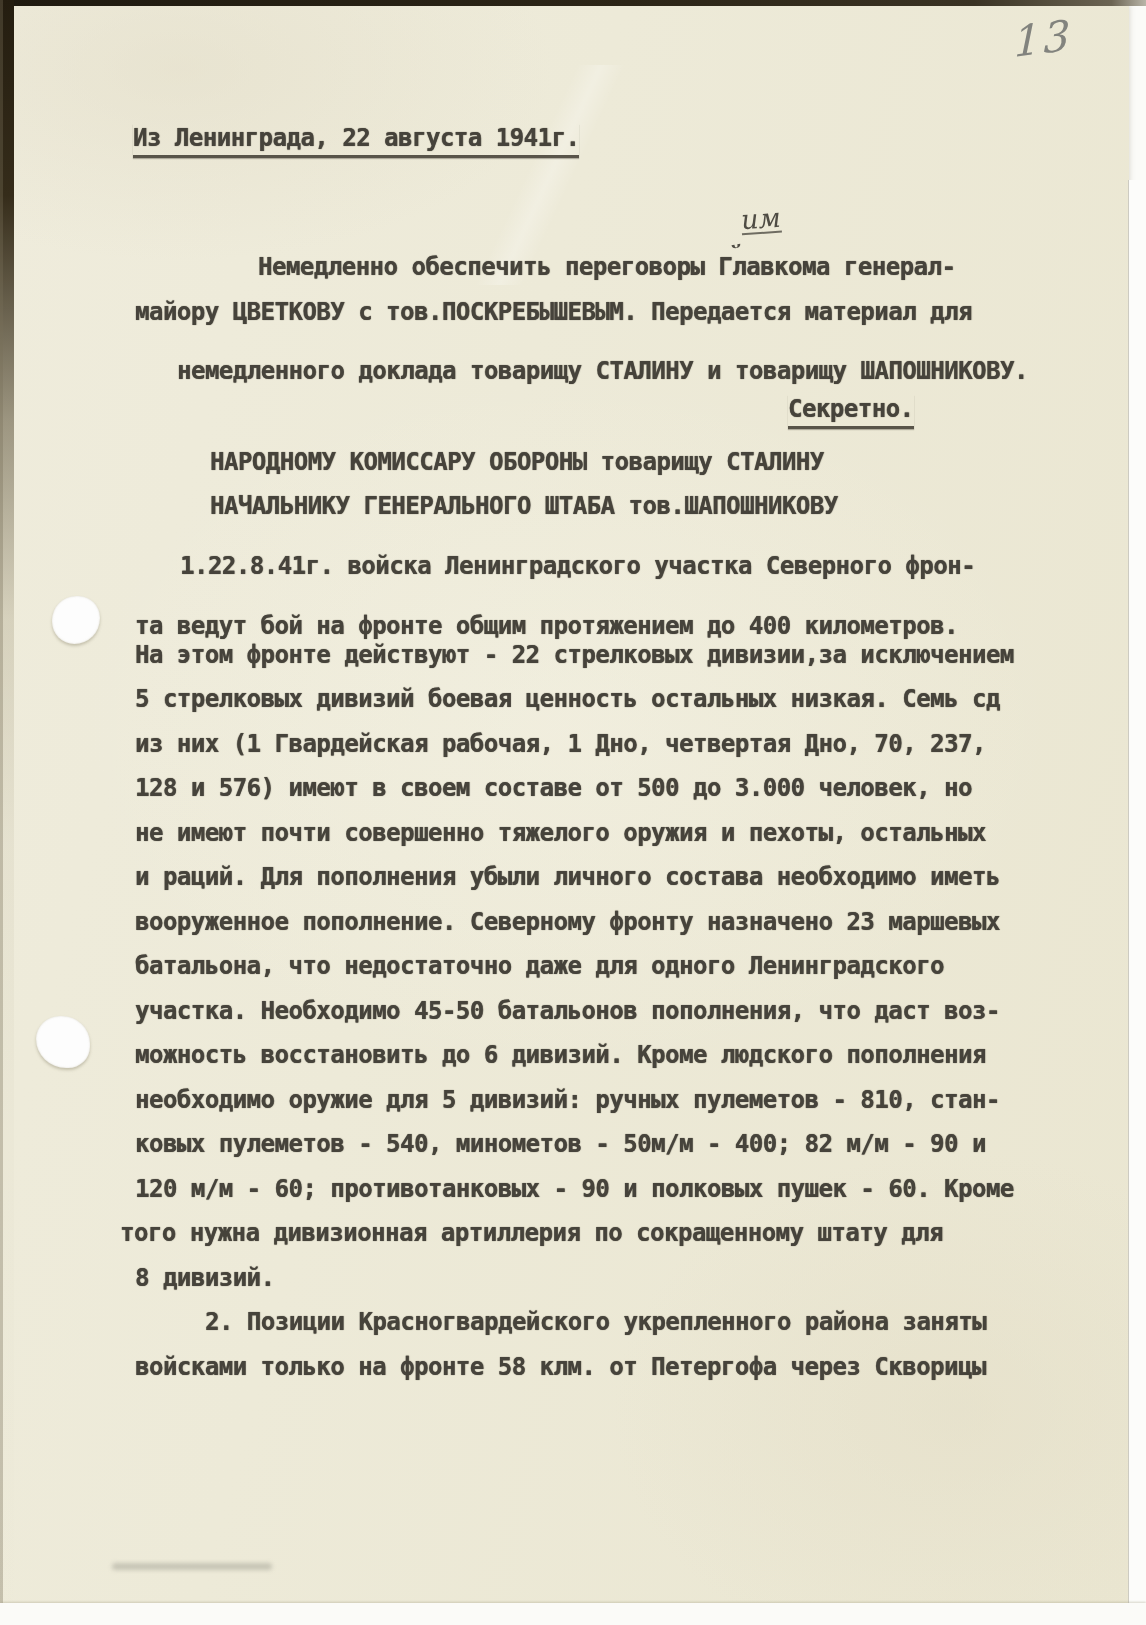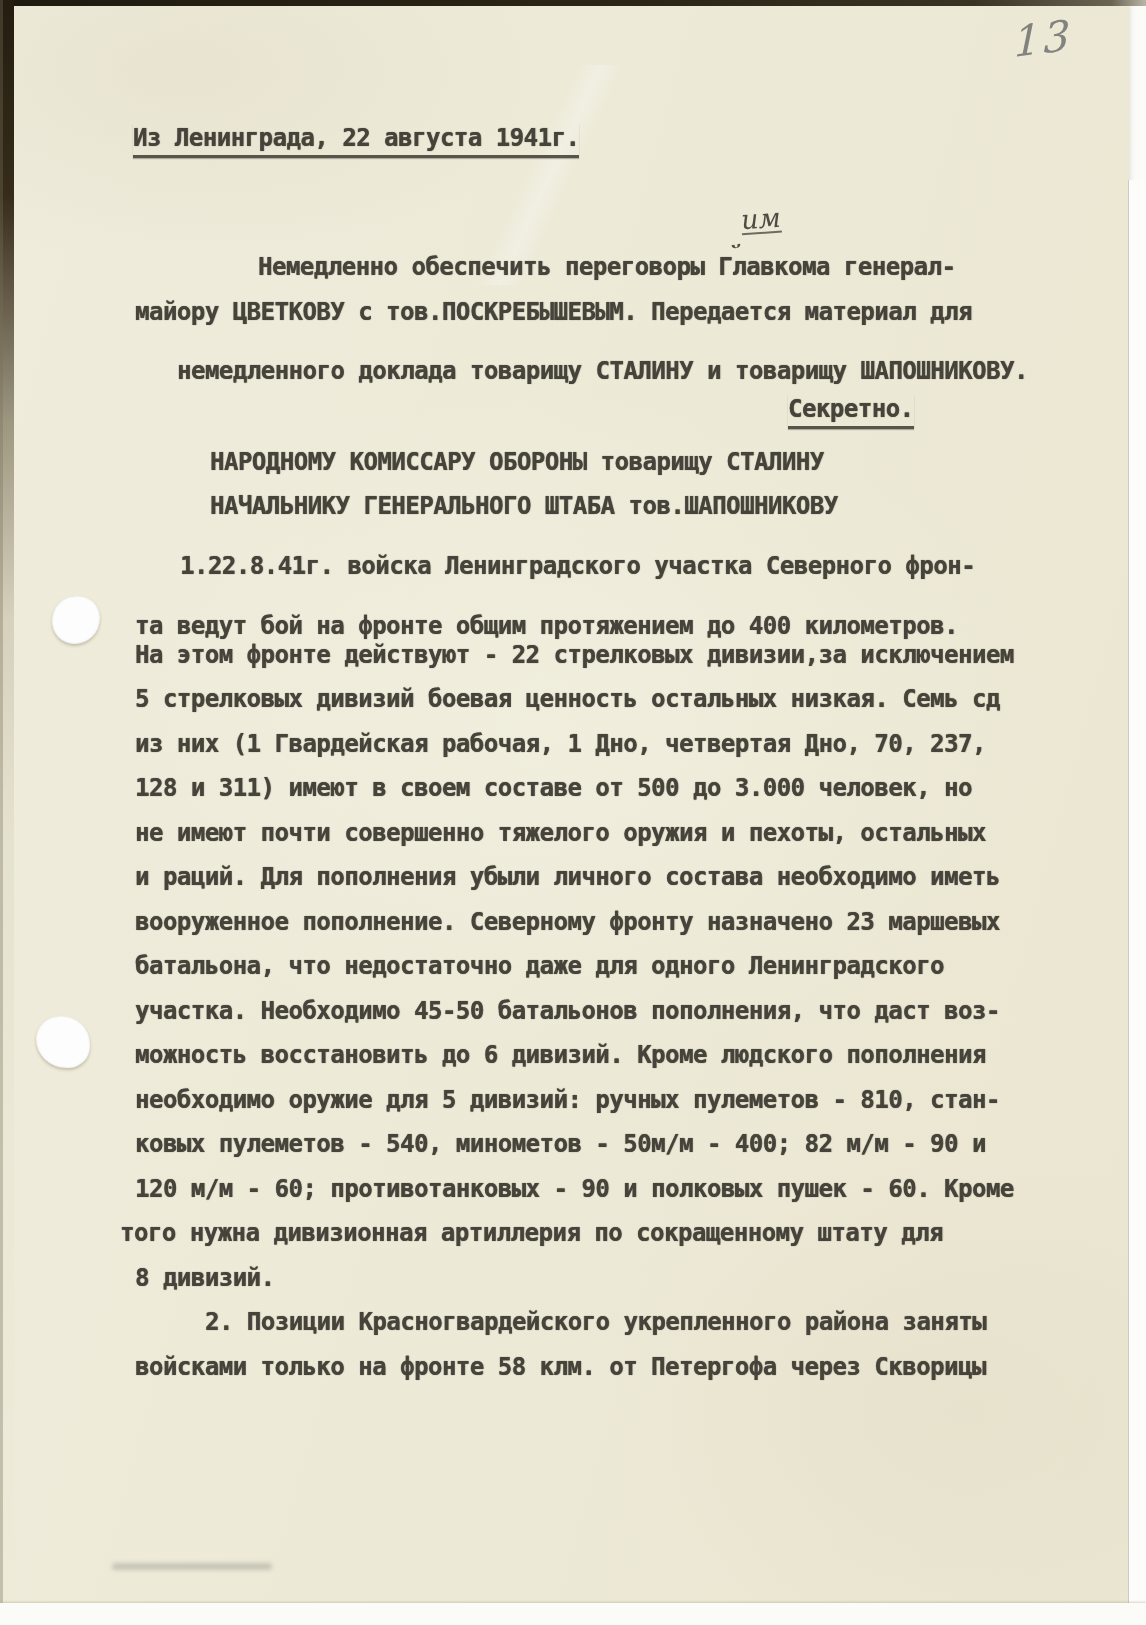--- a/index.html
+++ b/index.html
@@ -101,21 +101,21 @@
     <div class="line" style="left: 135px; top: 298px;">майору ЦВЕТКОВУ с тов.ПОСКРЕБЫШЕВЫМ. Передается материал для</div>
     <div class="line" style="left: 135px; top: 357px; margin-left: 42px;">немедленного доклада товарищу СТАЛИНУ и товарищу ШАПОШНИКОВУ.</div>
     <div class="line u" style="left: 788px; top: 395px;">Секретно.</div>
     <div class="line" style="left: 210px; top: 448px;">НАРОДНОМУ КОМИССАРУ ОБОРОНЫ товарищу СТАЛИНУ</div>
     <div class="line" style="left: 210px; top: 492px;">НАЧАЛЬНИКУ ГЕНЕРАЛЬНОГО ШТАБА тов.ШАПОШНИКОВУ</div>
     <div class="line" style="left: 180px; top: 552px;">1.22.8.41г. войска Ленинградского участка Северного фрон-</div>
     <div class="line" style="left: 135px; top: 596px; margin-top: 16px;">та ведут бой на фронте общим протяжением до 400 километров.</div>
     <div class="line" style="left: 135px; top: 641px;">На этом фронте действуют - 22 стрелковых дивизии,за исключением</div>
     <div class="line" style="left: 135px; top: 685px;">5 стрелковых дивизий боевая ценность остальных низкая. Семь сд</div>
     <div class="line" style="left: 135px; top: 730px;">из них (1 Гвардейская рабочая, 1 Дно, четвертая Дно, 70, 237,</div>
-    <div class="line" style="left: 135px; top: 774px;">128 и 311) имеют в своем составе от 500 до 3.000 человек, но</div>
+    <div class="line" style="left: 135px; top: 774px;">128 и 576) имеют в своем составе от 500 до 3.000 человек, но</div>
     <div class="line" style="left: 135px; top: 819px;">не имеют почти совершенно тяжелого оружия и пехоты, остальных</div>
     <div class="line" style="left: 135px; top: 863px;">и раций. Для пополнения убыли личного состава необходимо иметь</div>
     <div class="line" style="left: 135px; top: 908px;">вооруженное пополнение. Северному фронту назначено 23 маршевых</div>
     <div class="line" style="left: 135px; top: 952px;">батальона, что недостаточно даже для одного Ленинградского</div>
     <div class="line" style="left: 135px; top: 997px;">участка. Необходимо 45-50 батальонов пополнения, что даст воз-</div>
     <div class="line" style="left: 135px; top: 1041px;">можность восстановить до 6 дивизий. Кроме людского пополнения</div>
     <div class="line" style="left: 135px; top: 1086px;">необходимо оружие для 5 дивизий: ручных пулеметов - 810, стан-</div>
     <div class="line" style="left: 135px; top: 1130px;">ковых пулеметов - 540, минометов - 50м/м - 400; 82 м/м - 90 и</div>
     <div class="line" style="left: 135px; top: 1175px;">120 м/м - 60; противотанковых - 90 и полковых пушек - 60. Кроме</div>
     <div class="line" style="left: 120px; top: 1219px;">того нужна дивизионная артиллерия по сокращенному штату для</div>

